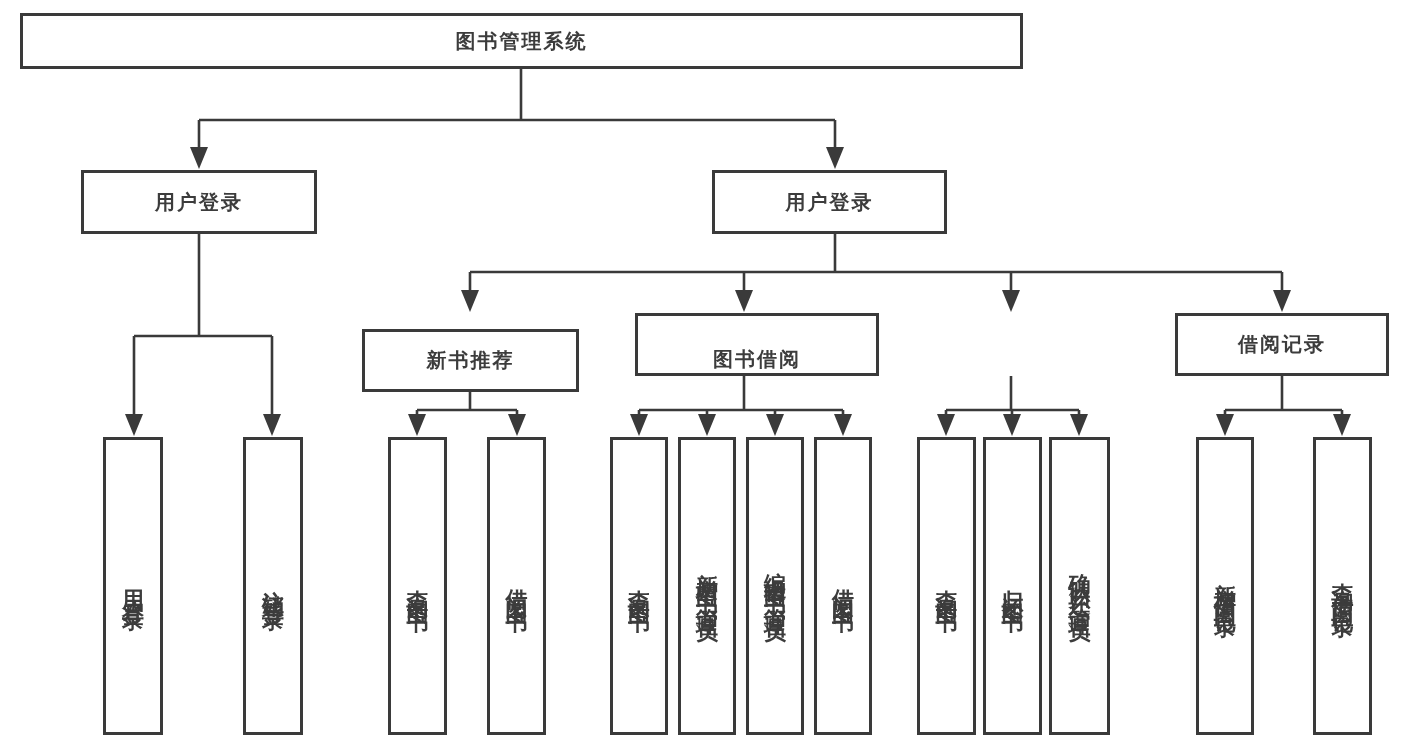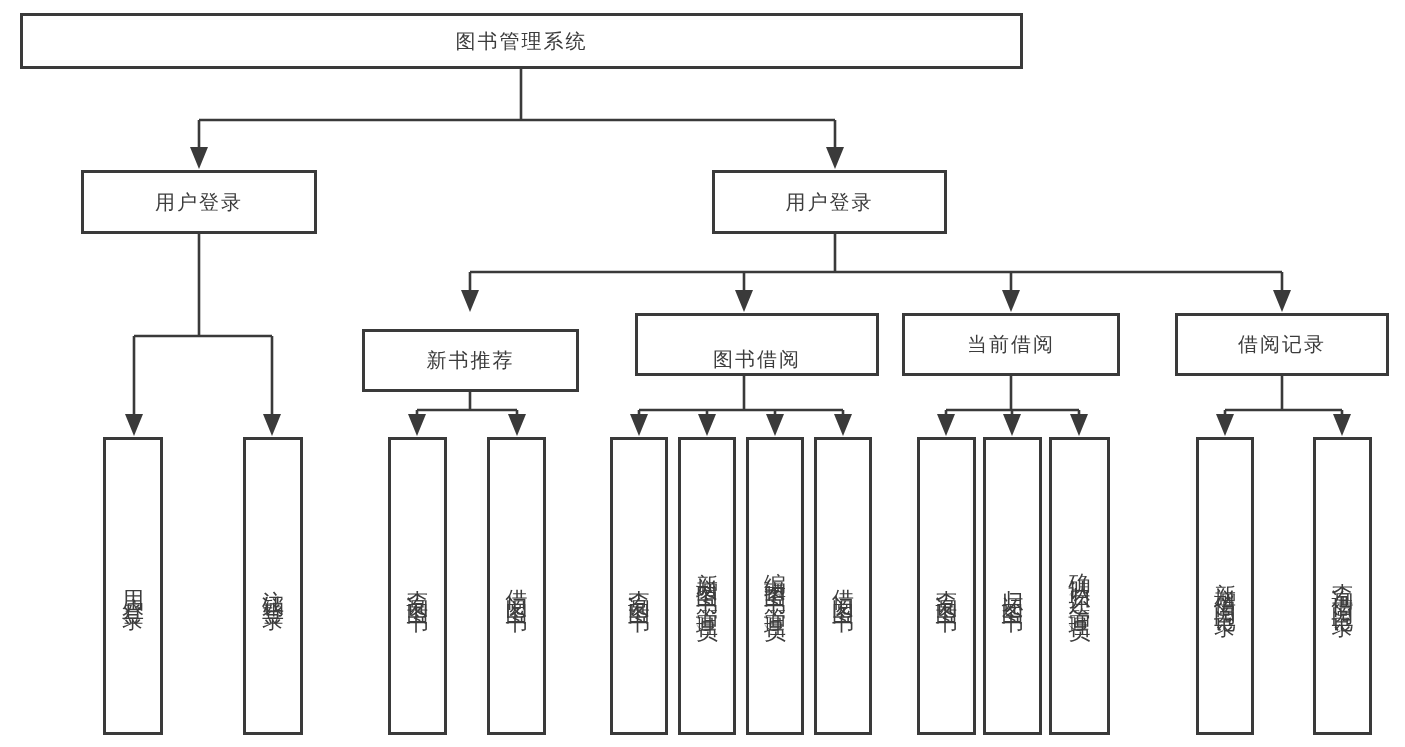--- a/index.html
+++ b/index.html
@@ -4,20 +4,21 @@
 <style>
   html, body { margin: 0; padding: 0; background: #ffffff; }
   .stage {
     position: relative;
     width: 1405px;
     height: 747px;
     background: #ffffff;
     font-family: "Liberation Sans", sans-serif;
     color: #3c3c3c;
     overflow: hidden;
+    font-weight: bold;
   }
   .connectors {
     position: absolute;
     left: 0; top: 0;
     width: 1405px; height: 747px;
     pointer-events: none;
   }
   .box {
     position: absolute;
     box-sizing: border-box;
@@ -107,23 +108,20 @@
   <div class="box" style="left:712px; top:170px; width:235px; height:64px;">
     <span>用户登录</span>
   </div>
 
   <div class="box" style="left:362px; top:313px; width:217px; height:63px;margin-top:16px;">
     <span>新书推荐</span>
   </div>
   <div class="box" style="left:635px; top:313px; width:244px; height:63px;align-items:flex-end;">
     <span>图书借阅</span>
   </div>
-  <div class="box" style="left:902px; top:313px; width:218px; height:63px;">
-    <span>当前借阅</span>
-  </div>
   <div class="box" style="left:1175px; top:313px; width:214px; height:63px;">
     <span>借阅记录</span>
   </div>
 
   <div class="box leaf" style="left:103px; width:60px;">
     <span class="vtext">用户登录</span>
   </div>
   <div class="box leaf" style="left:243px; width:60px;">
     <span class="vtext">注销登录</span>
   </div>

